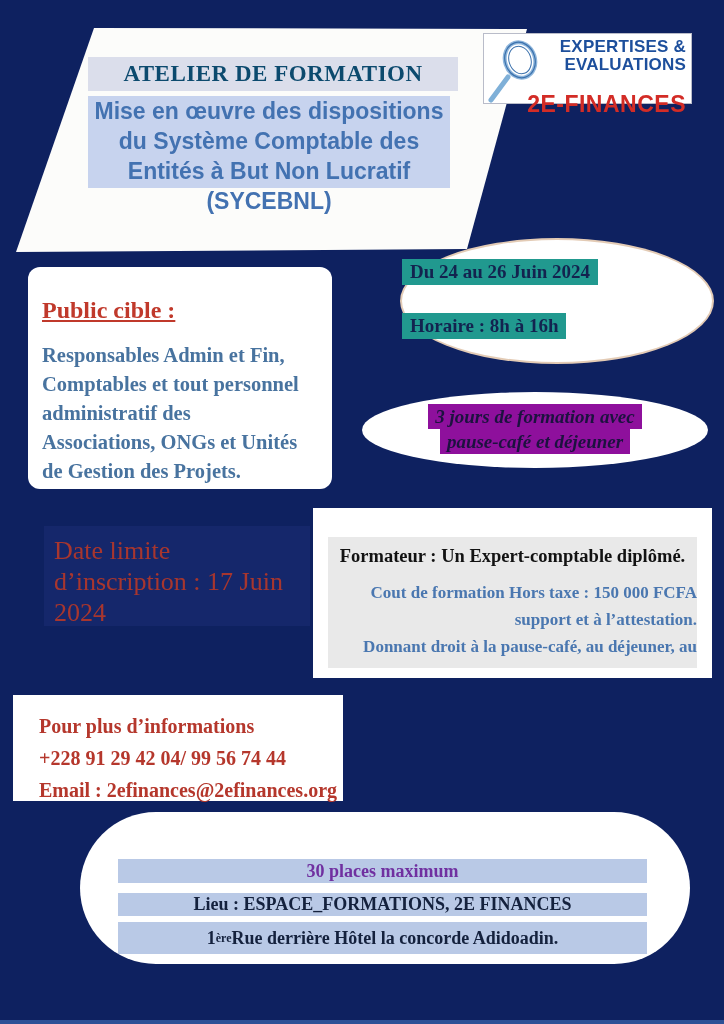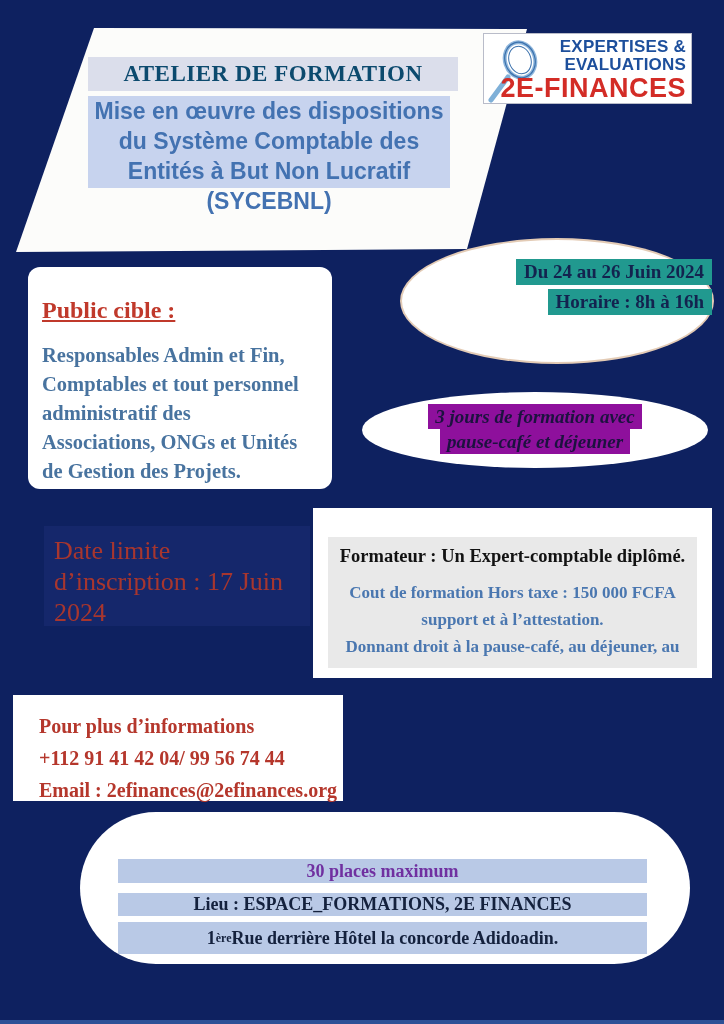--- a/index.html
+++ b/index.html
@@ -16,52 +16,52 @@
   .subtitle-box{position:absolute;left:88px;top:96px;width:362px;height:92px;background:#c7d3ee;
         font-family:"Liberation Sans",sans-serif;font-weight:bold;color:#4372b1;
         font-size:23px;line-height:30px;text-align:center;}
 
   
   .logo{position:absolute;left:483px;top:33px;width:209px;height:71px;background:#ffffff;
         border:1px solid #b9bcc9;box-sizing:border-box;}
   .logo-text{position:absolute;right:5px;top:4px;text-align:right;
         font-family:"Liberation Sans",sans-serif;font-weight:bold;}
   .logo-l1,.logo-l2{color:#1d4f9c;font-size:17px;line-height:18px;letter-spacing:.2px;}
-  .logo-l3{color:#d32c26;font-size:27px;line-height:27px;letter-spacing:.5px;margin-top:1px;}
+  .logo-l3{color:#d32c26;font-size:23px;line-height:27px;letter-spacing:.5px;margin-top:17px;}
   .magnifier{position:absolute;left:2px;top:2px;}
 
   
   .audience-box{position:absolute;left:28px;top:267px;width:304px;height:222px;background:#ffffff;
         border-radius:12px;}
   .audience-heading{position:absolute;left:14px;top:30px;font-size:24px;font-weight:bold;
         color:#c0392b;text-decoration:underline;}
   .audience-lines{position:absolute;left:14px;top:74px;font-size:20.5px;font-weight:bold;
         color:#48739f;line-height:29px;}
 
   
   .ellipse1{position:absolute;left:400px;top:238px;width:314px;height:126px;background:#ffffff;
         border-radius:50%;border:2px solid rgba(185,125,70,.4);box-sizing:border-box;
-        display:flex;flex-direction:column;align-items:flex-end;padding-top:19px;gap:4px;}
+        display:flex;flex-direction:column;align-items:flex-start;padding-top:19px;gap:28px;}
   .hl-teal{background:#21998f;color:#13234f;font-weight:bold;font-size:19px;padding:2px 8px;}
   .ellipse2{position:absolute;left:362px;top:392px;width:346px;height:76px;background:#ffffff;
         border-radius:50%;display:flex;flex-direction:column;align-items:center;padding-top:12px;
         box-sizing:border-box;}
   .hl-purple{background:#8e109c;color:#1c123f;font-weight:bold;font-size:19px;
         padding:1px 7px;line-height:23px;font-style:italic;}
 
   
   .deadline{position:absolute;left:44px;top:526px;width:266px;height:100px;background:#15276b;
         color:#a8362e;font-size:26px;line-height:31px;padding:9px 0 0 10px;box-sizing:border-box;}
 
   
   .trainer-outer{position:absolute;left:313px;top:508px;width:399px;height:170px;background:#ffffff;}
   .trainer-inner{position:absolute;left:15px;top:29px;width:369px;height:131px;background:#e9e9e9;
         text-align:center;}
   .trainer-heading{margin-top:9px;font-size:18.5px;font-weight:bold;color:#121212;white-space:nowrap;}
-  .cost{margin-top:12px;font-weight:bold;color:#4a77b0;font-size:17px;line-height:27px;}
+  .cost{margin-top:12px;font-weight:bold;color:#4a77b0;font-size:17px;line-height:27px;text-align:right;}
   .cost div{white-space:nowrap;}
 
   
   .contact{position:absolute;left:13px;top:683px;width:330px;height:106px;background:#ffffff;
         color:#b5372c;font-weight:bold;font-size:20px;padding:15px 0 0 26px;box-sizing:border-box;
         line-height:32px;margin-top:12px;}
 
   
   .stadium{position:absolute;left:80px;top:812px;width:610px;height:152px;background:#ffffff;
         border-radius:76px;}
@@ -139,21 +139,21 @@
       <div class="cost">
         <div>Cout de formation Hors taxe : 150 000 FCFA</div>
         <div>support et à l’attestation.</div>
         <div>Donnant droit à la pause-café, au déjeuner, au</div>
       </div>
     </div>
   </div>
 
   <div class="contact">
     <div>Pour plus d’informations</div>
-    <div>+112 91 41 42 04/ 99 56 74 44</div>
+    <div>+228 91 29 42 04/ 99 56 74 44</div>
     <div>Email : 2efinances@2efinances.org</div>
   </div>
 
   <div class="stadium">
     <div class="bar bar1">30 places maximum</div>
     <div class="bar bar2">Lieu : ESPACE_FORMATIONS, 2E FINANCES</div>
     <div class="bar bar3">
       <span>1</span>
         <sup>ère</sup>
         <span> Rue derrière Hôtel la concorde Adidoadin.</span>

